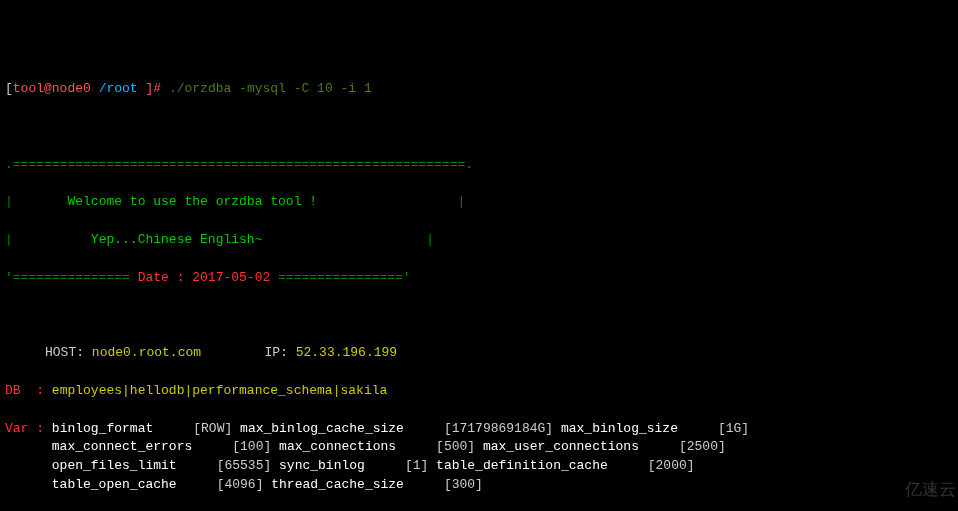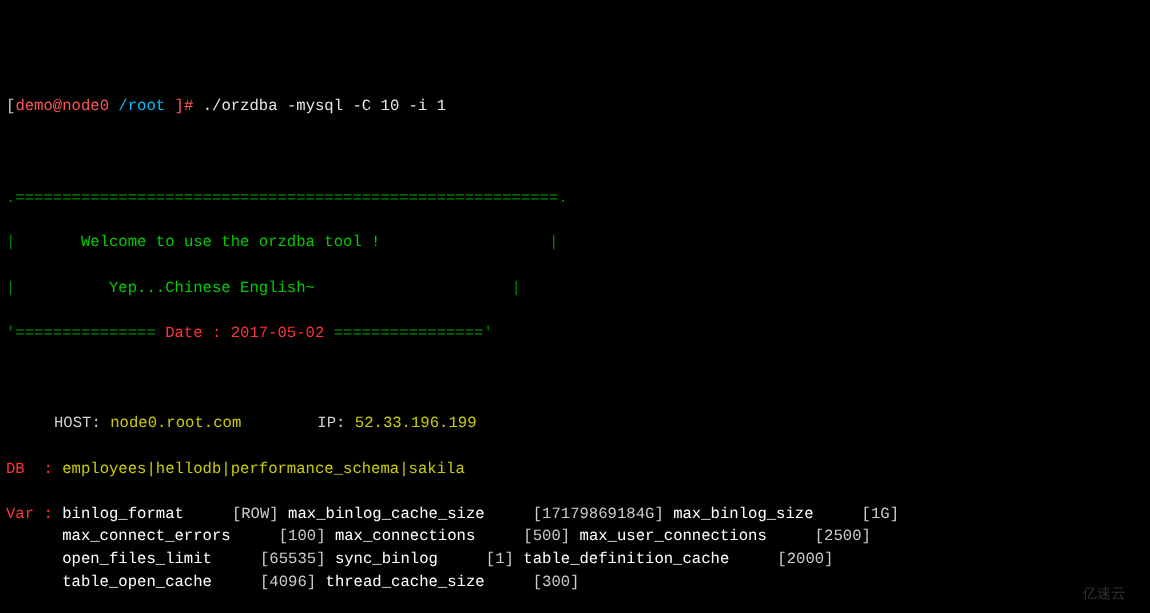--- a/index.html
+++ b/index.html
@@ -12,43 +12,43 @@
       padding: 5px;
       white-space: pre;
       width: 958px;
       height: 511px;
       overflow: hidden;
       position: relative;
     }
     .prompt-user { color: #ff5555; }
     .prompt-path { color: #00bfff; font-weight: normal; }
     .prompt-bracket { color: #ff5555; }
-    .cmd { color: #e5e5e5; margin-top: 32px; }
+    .cmd { color: #4d7c0f; margin-top: 32px; }
     .green { color: #00cc00; text-align: center; }
     .darkgreen { color: #008800; }
     .yellow { color: #cccc00; }
     .cyan { color: #ffffff; }
     .red { color: #ff3333; }
     .white { color: #ccc; margin-left: 40px; }
     .watermark {
       position: absolute;
-      right: 20px;
+      right: 2px;
       bottom: 8px;
       color: rgba(200,200,200,0.25);
-      font-size: 12px;
+      font-size: 17px;
       font-family: Liberation Serif, serif;
     }
     .line { display: block; white-space: pre; }
   </style>
 </head>
 <body>
 
 
 
-<span class="line">[<span class="prompt-user">demo@node0</span> <span class="prompt-path">/root</span> <span class="prompt-bracket">]#</span> <span class="cmd">./orzdba -mysql -C 10 -i 1</span></span>
+<span class="line">[<span class="prompt-user">tool@node0</span> <span class="prompt-path">/root</span> <span class="prompt-bracket">]#</span> <span class="cmd">./orzdba -mysql -C 10 -i 1</span></span>
 <span class="line"> </span>
 <span class="line darkgreen">.==========================================================.</span>
 <span class="line"><span class="darkgreen">|       </span><span class="green">Welcome to use the orzdba tool !</span><span class="darkgreen">                  |</span></span>
 <span class="line"><span class="darkgreen">|          </span><span class="green">Yep...Chinese English~</span><span class="darkgreen">                     |</span></span>
 <span class="line"><span class="darkgreen">'=============== </span><span class="red">Date : 2017-05-02</span><span class="darkgreen"> ================'</span></span>
 <span class="line"> </span>
 <span class="line"><span class="white">HOST:</span> <span class="yellow">node0.root.com</span>   <span class="white">IP:</span> <span class="yellow">52.33.196.199</span></span>
 <span class="line"><span class="red">DB  :</span> <span class="yellow">employees|hellodb|performance_schema|sakila</span></span>
 <div id="vars-container"><span class="line"><span class="red">Var :</span> <span class="cyan">binlog_format</span><span class="white">[ROW]</span> <span class="cyan">max_binlog_cache_size</span><span class="white">[17179869184G]</span> <span class="cyan">max_binlog_size</span><span class="white">[1G]</span> </span><span class="line">      <span class="cyan">max_connect_errors</span><span class="white">[100]</span> <span class="cyan">max_connections</span><span class="white">[500]</span> <span class="cyan">max_user_connections</span><span class="white">[2500]</span> </span><span class="line">      <span class="cyan">open_files_limit</span><span class="white">[65535]</span> <span class="cyan">sync_binlog</span><span class="white">[1]</span> <span class="cyan">table_definition_cache</span><span class="white">[2000]</span> </span><span class="line">      <span class="cyan">table_open_cache</span><span class="white">[4096]</span> <span class="cyan">thread_cache_size</span><span class="white">[300]</span> </span></div>
 

